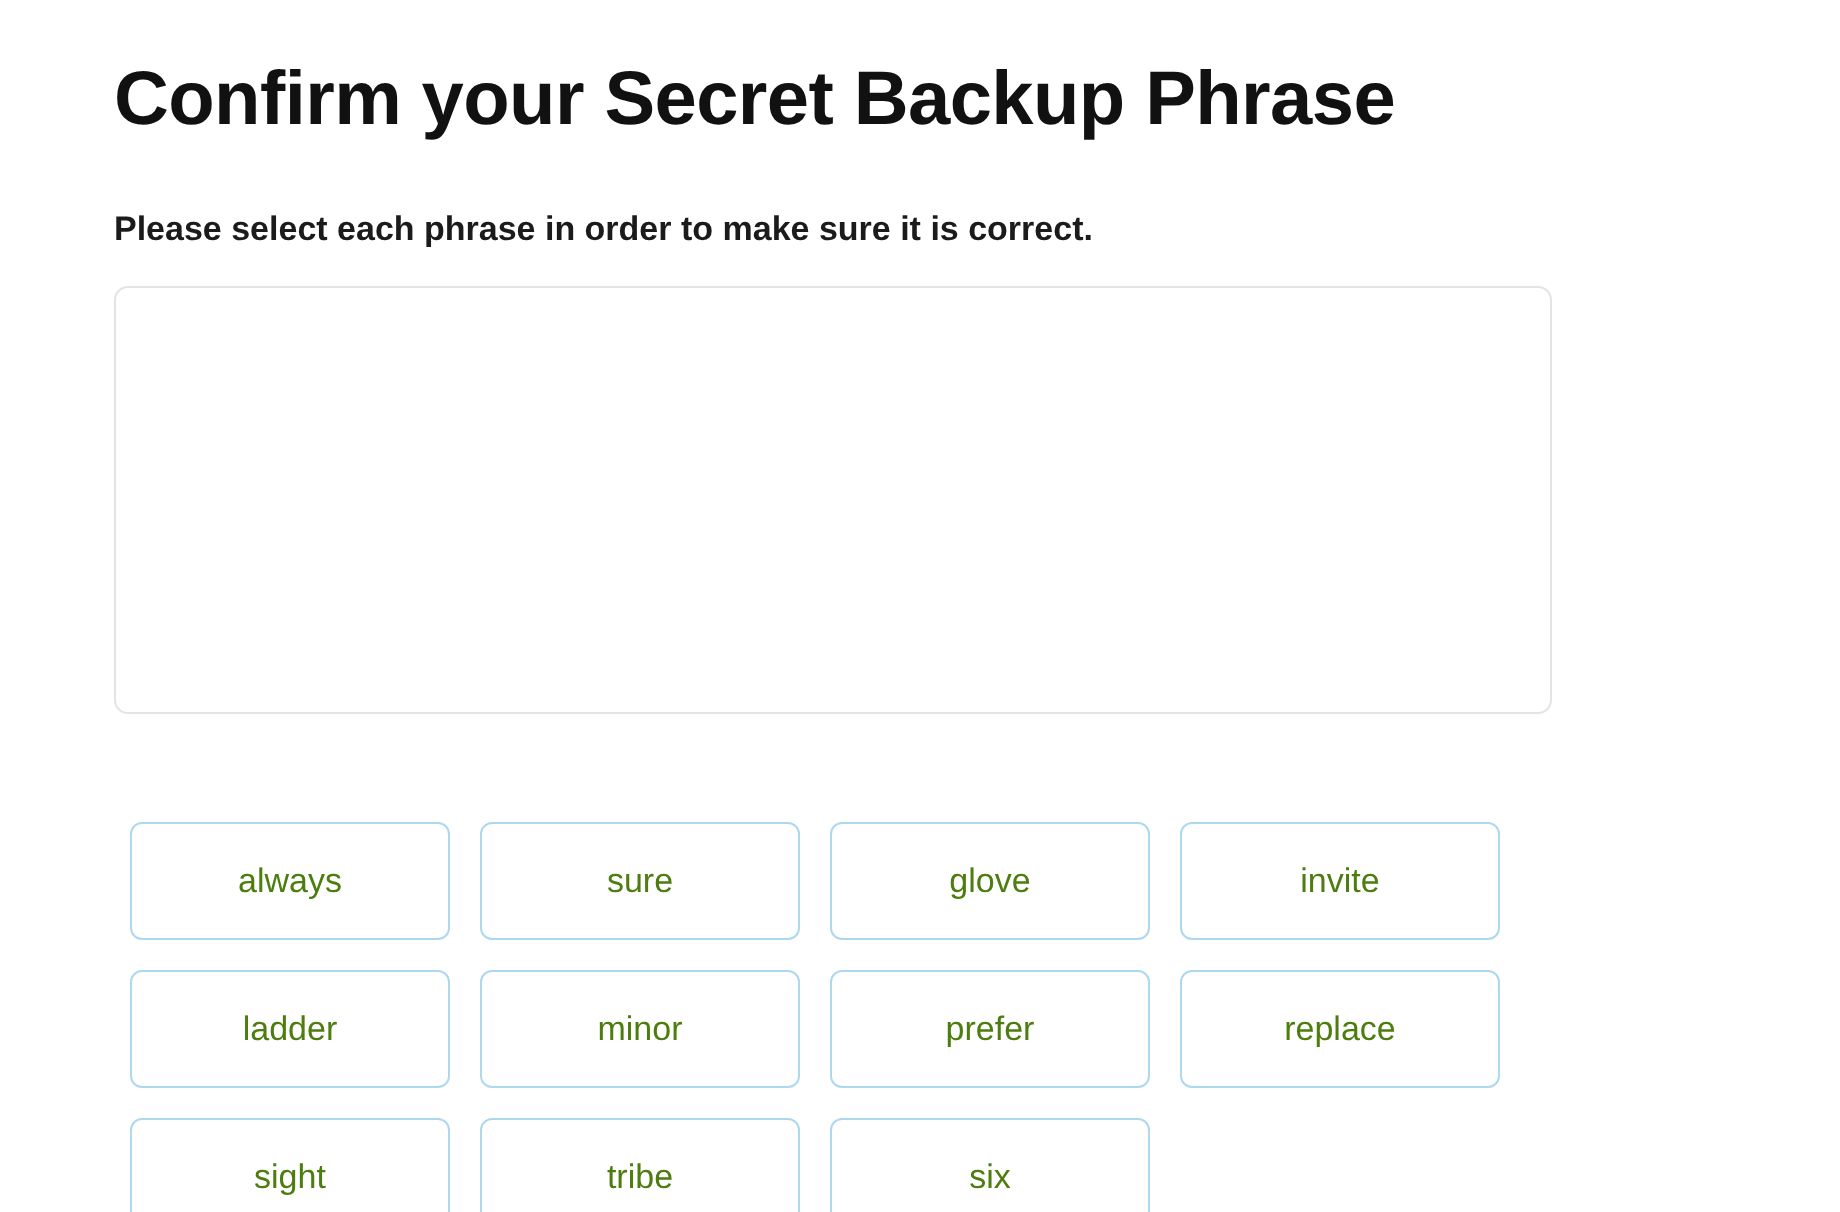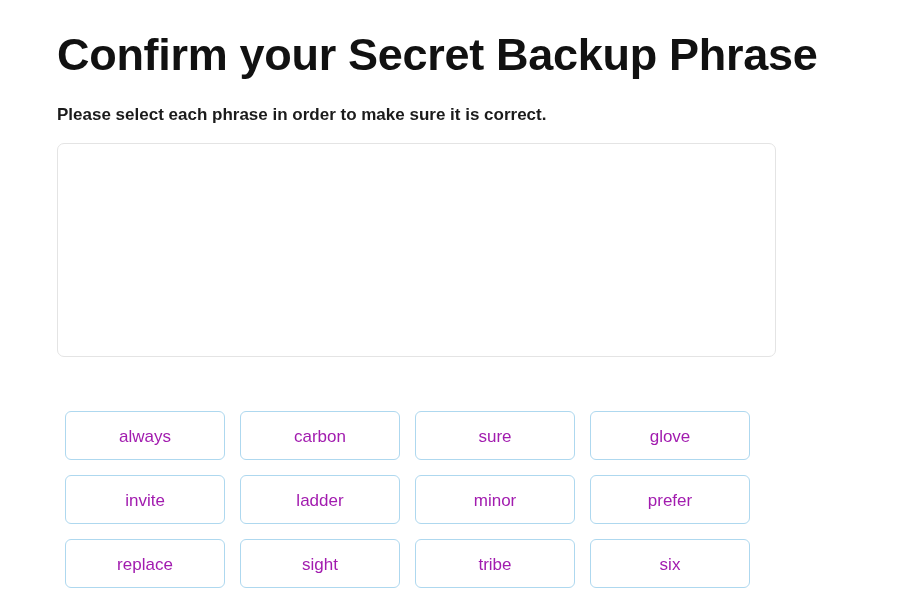--- a/index.html
+++ b/index.html
@@ -21,21 +21,21 @@
     height: 606px;
     box-sizing: border-box;
   }
 
   
   .page-title {
     position: absolute;
     left: 57px;
     top: -4px;
     width: 810px;
-    font-size: 45px;
+    font-size: 38px;
     line-height: 58px;
     font-weight: 700;
     letter-spacing: -0.3px;
     color: #111111;
     white-space: nowrap;
   }
 
   
   .page-subtitle {
     position: absolute;
@@ -77,25 +77,25 @@
     width: 685px;
     display: grid;
     grid-template-columns: repeat(4, 160px);
     column-gap: 15px;
     row-gap: 15px;
   }
 
   .word-button {
     box-sizing: border-box;
     width: 160px;
-    height: 49px;
+    height: 59px;
     border: 1px solid #aed8ef;
     border-radius: 6px;
     background: #ffffff;
-    color: #a21caf;
+    color: #4d7c0f;
     font-family: "Liberation Sans", sans-serif;
     font-size: 17px;
     font-weight: 400;
     line-height: 49px;
     text-align: center;
     padding: 0;
     cursor: pointer;
     white-space: nowrap;
     overflow: hidden;
   }
@@ -108,21 +108,20 @@
   <h1 class="page-title">Confirm your Secret Backup Phrase</h1>
 
   <p class="page-subtitle">Please select each phrase in order to make sure it is correct.</p>
 
   <div class="phrase-box">
     <div class="phrase-box-inner"></div>
   </div>
 
   <div class="word-grid">
       <button class="word-button">always</button>
-      <button class="word-button">carbon</button>
       <button class="word-button">sure</button>
       <button class="word-button">glove</button>
       <button class="word-button">invite</button>
       <button class="word-button">ladder</button>
       <button class="word-button">minor</button>
       <button class="word-button">prefer</button>
       <button class="word-button">replace</button>
       <button class="word-button">sight</button>
       <button class="word-button">tribe</button>
       <button class="word-button">six</button>

